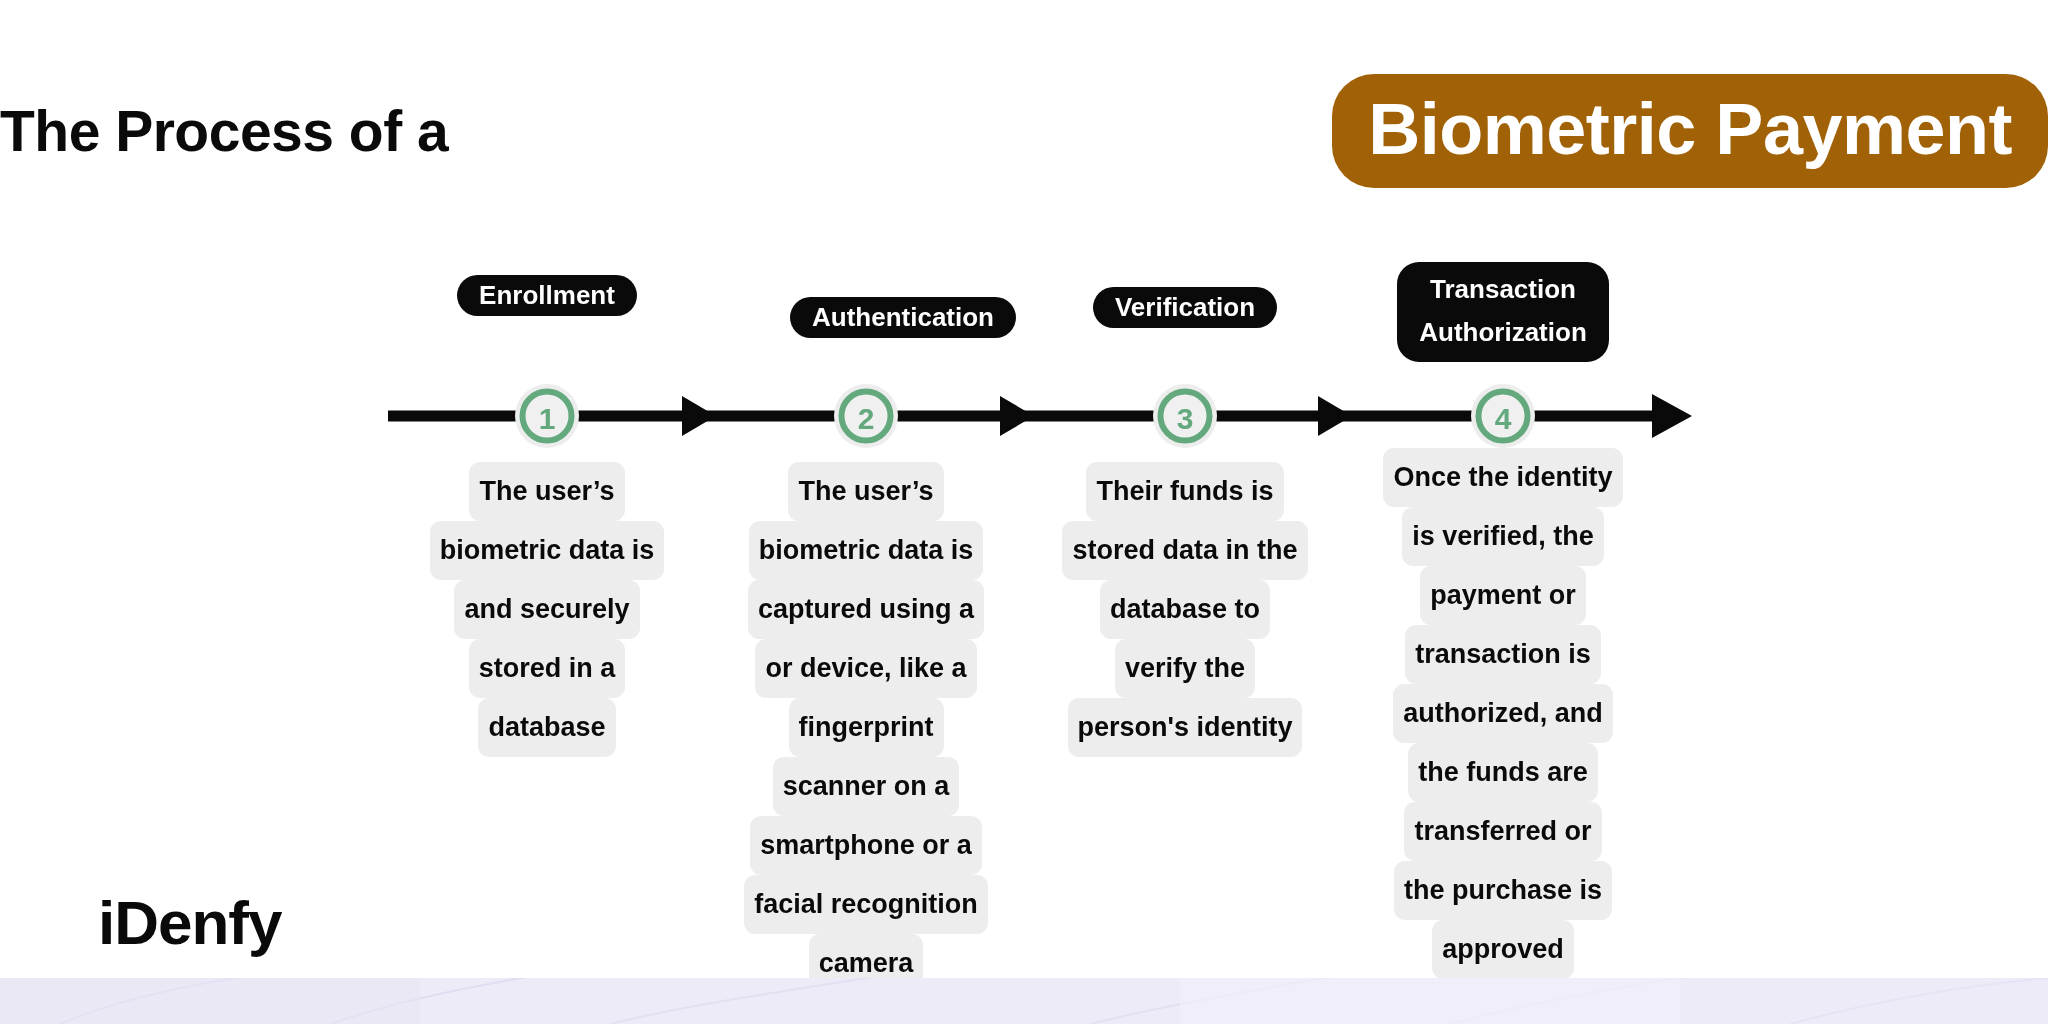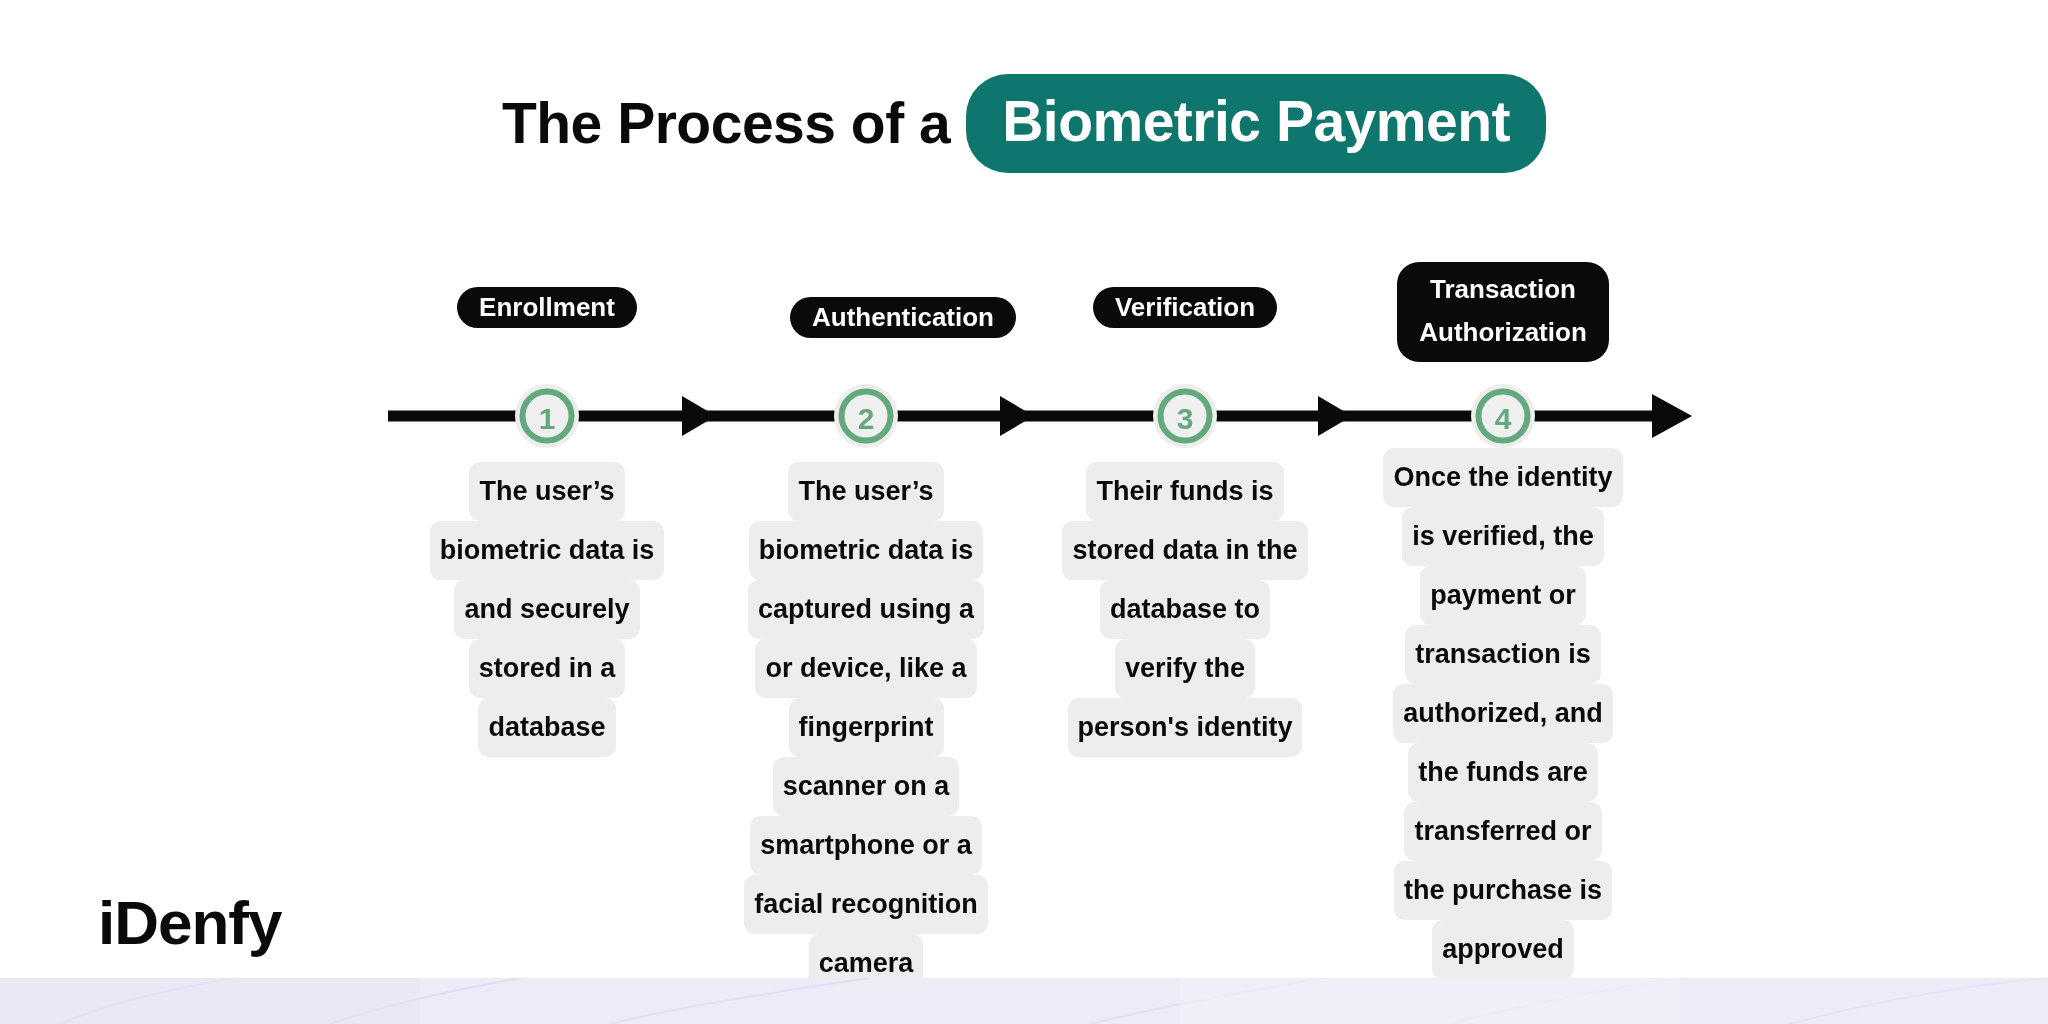--- a/index.html
+++ b/index.html
@@ -24,39 +24,39 @@
   }
 
   
   #title-row {
     position: absolute;
     left: 0;
     top: 74px;
     width: 2048px;
     display: flex;
     align-items: center;
-    justify-content: center;
+    justify-content: space-between;
     gap: 0px;
   }
   .title-plain {
     font-family: "Liberation Sans", sans-serif;
     font-weight: bold;
     font-size: 57px;
     letter-spacing: -0.5px;
     color: #0a0a0a;
     white-space: nowrap;
     line-height: 1;
     padding-right: 16px;
   }
   .title-pill {
-    background: #0f766e;
+    background: #a16207;
     color: #ffffff;
     font-family: "Liberation Sans", sans-serif;
     font-weight: bold;
-    font-size: 57px;
+    font-size: 72px;
     letter-spacing: -0.5px;
     line-height: 1;
     border-radius: 42px;
     padding: 19px 36px 23px 36px;
     white-space: nowrap;
   }
 
   
   #timeline {
     position: absolute;
@@ -182,21 +182,21 @@
     <circle cx="1503" cy="416" r="32" fill="#EDEDED"></circle>
     <circle cx="1503" cy="416" r="24.5" fill="#F0F0F0" stroke="#63A97D" stroke-width="6"></circle>
 
     <text x="547" y="429" text-anchor="middle" font-family="Liberation Sans, sans-serif" font-size="30" font-weight="bold" fill="#63A97D">1</text>
     <text x="866" y="429" text-anchor="middle" font-family="Liberation Sans, sans-serif" font-size="30" font-weight="bold" fill="#63A97D">2</text>
     <text x="1185" y="429" text-anchor="middle" font-family="Liberation Sans, sans-serif" font-size="30" font-weight="bold" fill="#63A97D">3</text>
     <text x="1503" y="429" text-anchor="middle" font-family="Liberation Sans, sans-serif" font-size="30" font-weight="bold" fill="#63A97D">4</text>
   </svg>
 
   <div class="step-col" style="left:397px;">
-    <div class="step-label-wrap" style="top:287px;">
+    <div class="step-label-wrap" style="top:275px;">
       <span class="step-label">Enrollment</span>
     </div>
     <div class="step-body" style="top:462px;">
         <span class="body-line">The user’s</span>
         <span class="body-line">biometric data is</span>
         <span class="body-line">and securely</span>
         <span class="body-line">stored in a</span>
         <span class="body-line">database</span>
       </div>
   </div>

